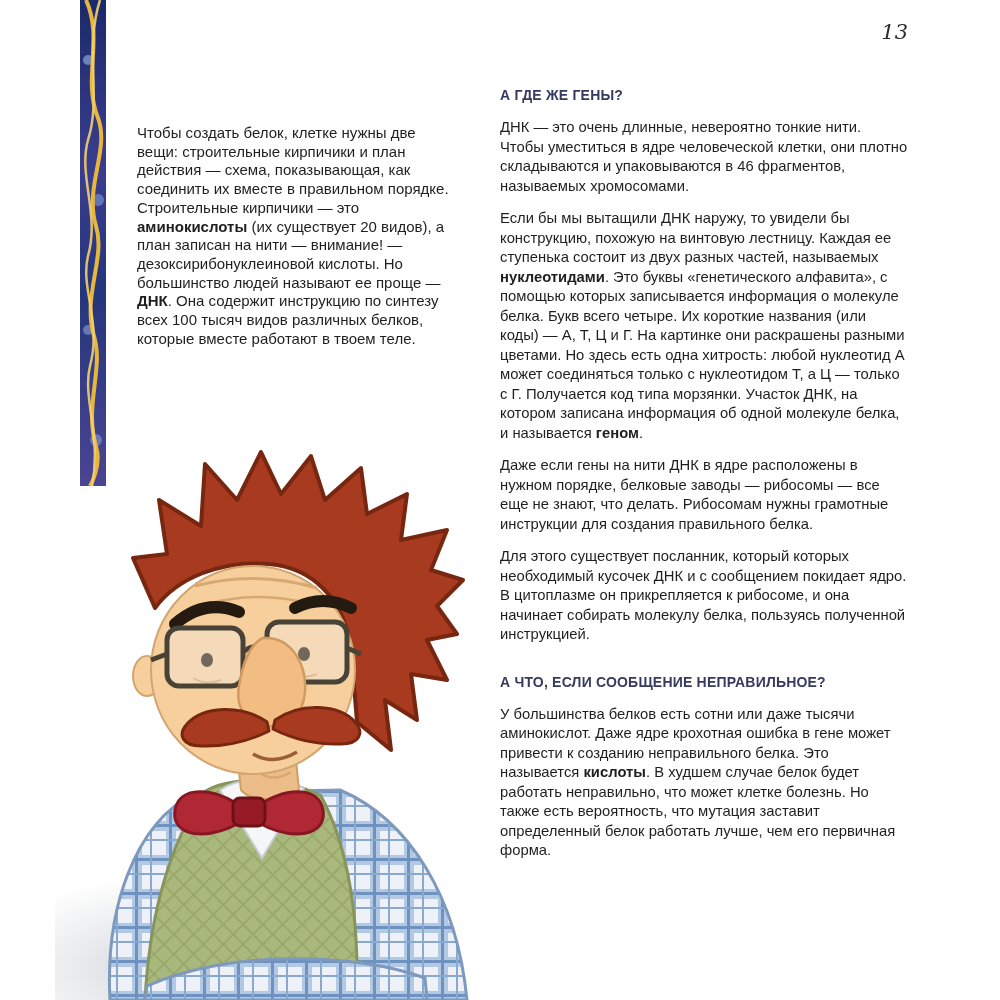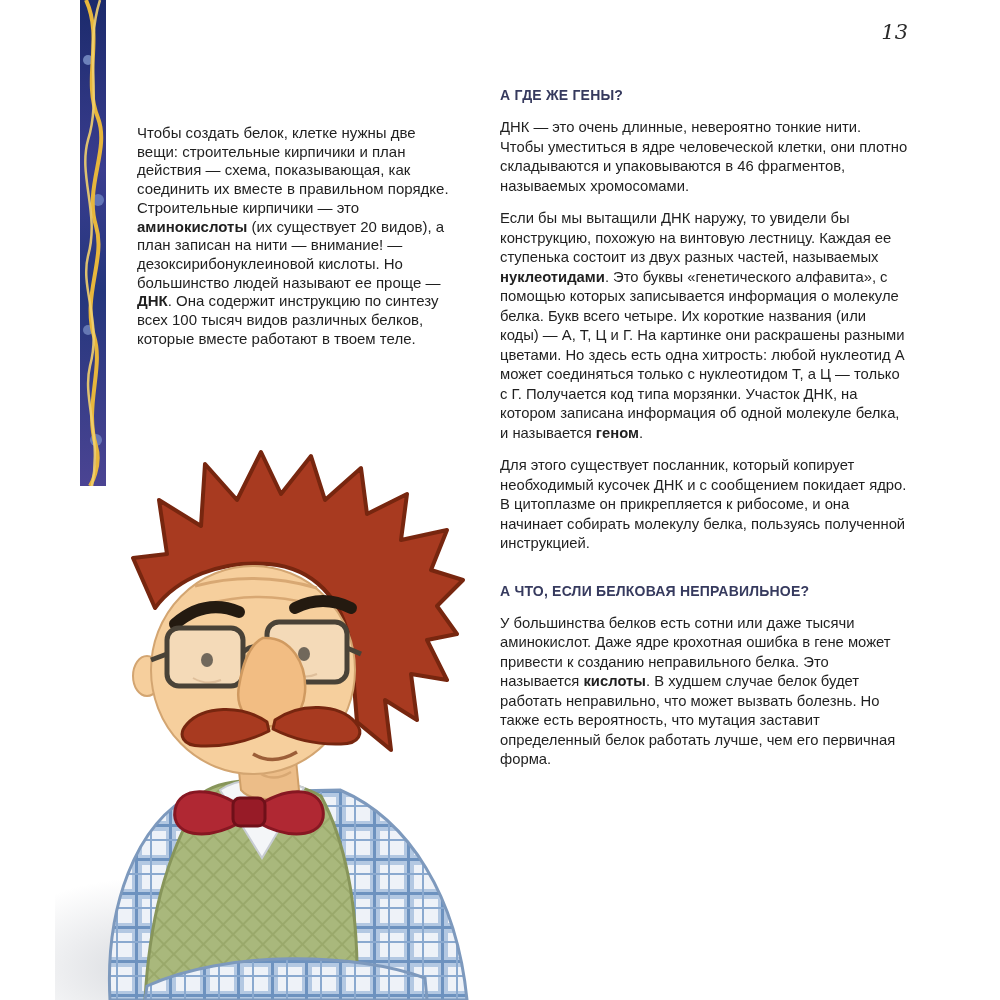--- a/index.html
+++ b/index.html
@@ -140,17 +140,18 @@
     <path d="M198,316 Q218,328 242,314" stroke="#9c5e38" stroke-width="3.5" fill="none"></path>
     <path d="M206,336 Q220,344 236,334" stroke="#d8a873" stroke-width="2.5" fill="none"></path>
   </svg>
 </div>
 
 <div class="right-col">
   <h2 class="first">А ГДЕ ЖЕ ГЕНЫ?</h2>
   <p>ДНК — это очень длинные, невероятно тонкие нити. Чтобы уместиться в ядре человеческой клетки, они плотно складываются и упаковываются в 46 фрагментов, называемых хромосомами.</p>
   <p><span>Если бы мы вытащили ДНК наружу, то увидели бы конструкцию, похожую на винтовую лестницу. Каждая ее ступенька состоит из двух разных частей, называемых </span><b>нуклеотидами</b><span>. Это буквы «генетического алфавита», с помощью которых записывается информация о молекуле белка. Букв всего четыре. Их короткие названия (или коды) — А, Т, Ц и Г. На картинке они раскрашены разными цветами. Но здесь есть одна хитрость: любой нуклеотид А может соединяться только с нуклеотидом Т, а Ц — только с Г. Получается код типа морзянки. Участок ДНК, на котором записана информация об одной молекуле белка, и называется </span><b>геном</b><span>.</span></p>
 
-  <p>Для этого существует посланник, который копирует необходимый кусочек ДНК и с сообщением покидает ядро. В цитоплазме он прикрепляется к рибосоме, и она начинает собирать молекулу белка, пользуясь полученной инструкцией.</p>
+  <p>Даже если гены на нити ДНК в ядре расположены в нужном порядке, белковые заводы — рибосомы — все еще не знают, что делать. Рибосомам нужны грамотные инструкции для создания правильного белка.</p>
+  <p>Для этого существует посланник, который которых необходимый кусочек ДНК и с сообщением покидает ядро. В цитоплазме он прикрепляется к рибосоме, и она начинает собирать молекулу белка, пользуясь полученной инструкцией.</p>
 
-  <h2>А ЧТО, ЕСЛИ БЕЛКОВАЯ НЕПРАВИЛЬНОЕ?</h2>
-  <p><span>У большинства белков есть сотни или даже тысячи аминокислот. Даже ядре крохотная ошибка в гене может привести к созданию неправильного белка. Это называется </span><b>кислоты</b><span>. В худшем случае белок будет работать неправильно, что может вызвать болезнь. Но также есть вероятность, что мутация заставит определенный белок работать лучше, чем его первичная форма.</span></p>
+  <h2>А ЧТО, ЕСЛИ СООБЩЕНИЕ НЕПРАВИЛЬНОЕ?</h2>
+  <p><span>У большинства белков есть сотни или даже тысячи аминокислот. Даже ядре крохотная ошибка в гене может привести к созданию неправильного белка. Это называется </span><b>кислоты</b><span>. В худшем случае белок будет работать неправильно, что может клетке болезнь. Но также есть вероятность, что мутация заставит определенный белок работать лучше, чем его первичная форма.</span></p>
 </div>
 
 </body></html>

